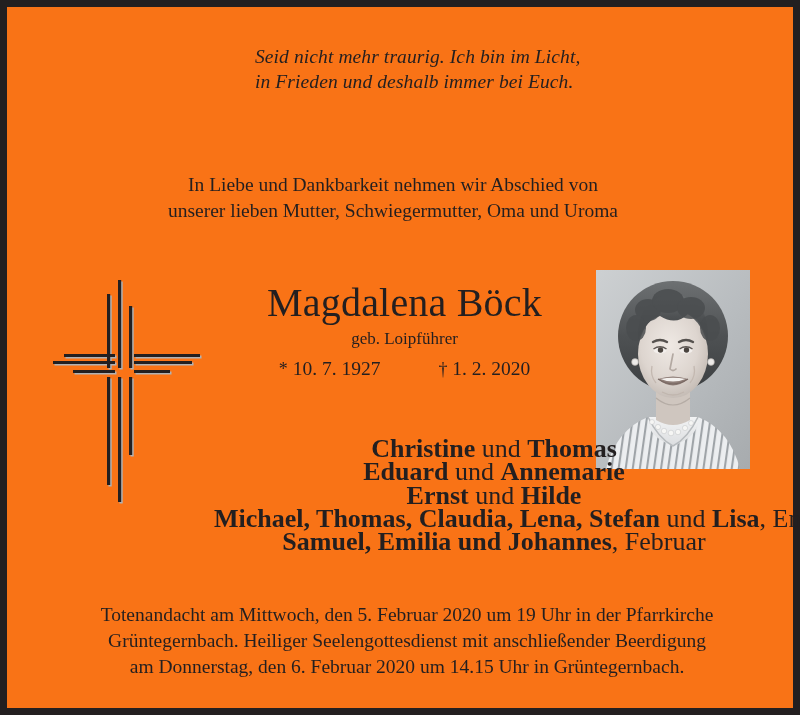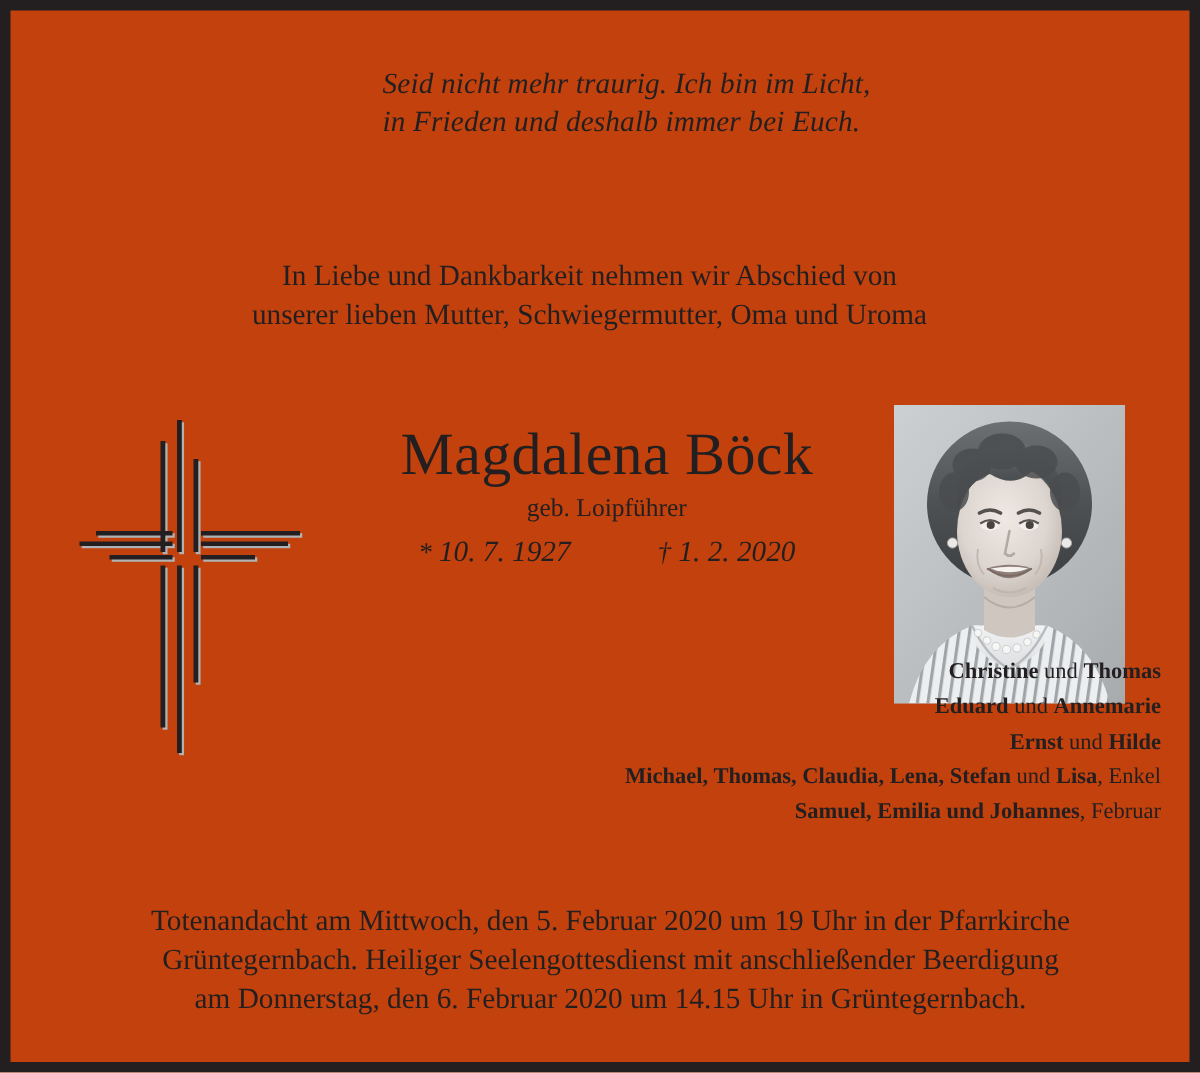--- a/index.html
+++ b/index.html
@@ -13,21 +13,21 @@
     font-family: "Liberation Serif", "DejaVu Serif", serif;
     color: #231f20;
     overflow: hidden;
   }
 
   #notice {
     position: relative;
     box-sizing: border-box;
     width: 800px;
     height: 715px;
-    background: #c2410c;
+    background: #f97316;
     border: 7px solid #231f20;
     padding: 0;
   }
 
   
   .verse {
     position: absolute;
     left: 248px;
     top: 38px;
     width: 540px;
@@ -86,44 +86,44 @@
     margin-top: 1px;
   }
   .dates {
     margin-top: 5px;
     font-size: 19.5px;
     line-height: 25px;
     display: flex;
     justify-content: center;
     gap: 58px;
   }
-  .dates .date-item { white-space: nowrap; font-style: italic; }
+  .dates .date-item { white-space: nowrap; }
   .sym { font-size: 18px; }
 
   
   .photo {
     position: absolute;
     left: 589px;
     top: 263px;
     width: 154px;
     height: 199px;
     overflow: hidden;
     background: #b9bcbe;
   }
   .photo svg { display: block; width: 154px; height: 199px; }
 
   
   .survivors {
     position: absolute;
     left: 207px;
     top: 430px;
     width: 560px;
-    font-size: 15px;
+    font-size: 26px;
     line-height: 23.3px;
-    text-align: right;
+    text-align: center;
   }
   .survivors .row { white-space: nowrap; }
   .survivors b { font-weight: bold; }
 
   
   .funeral {
     position: absolute;
     left: 0;
     top: 595px;
     width: 800px;

